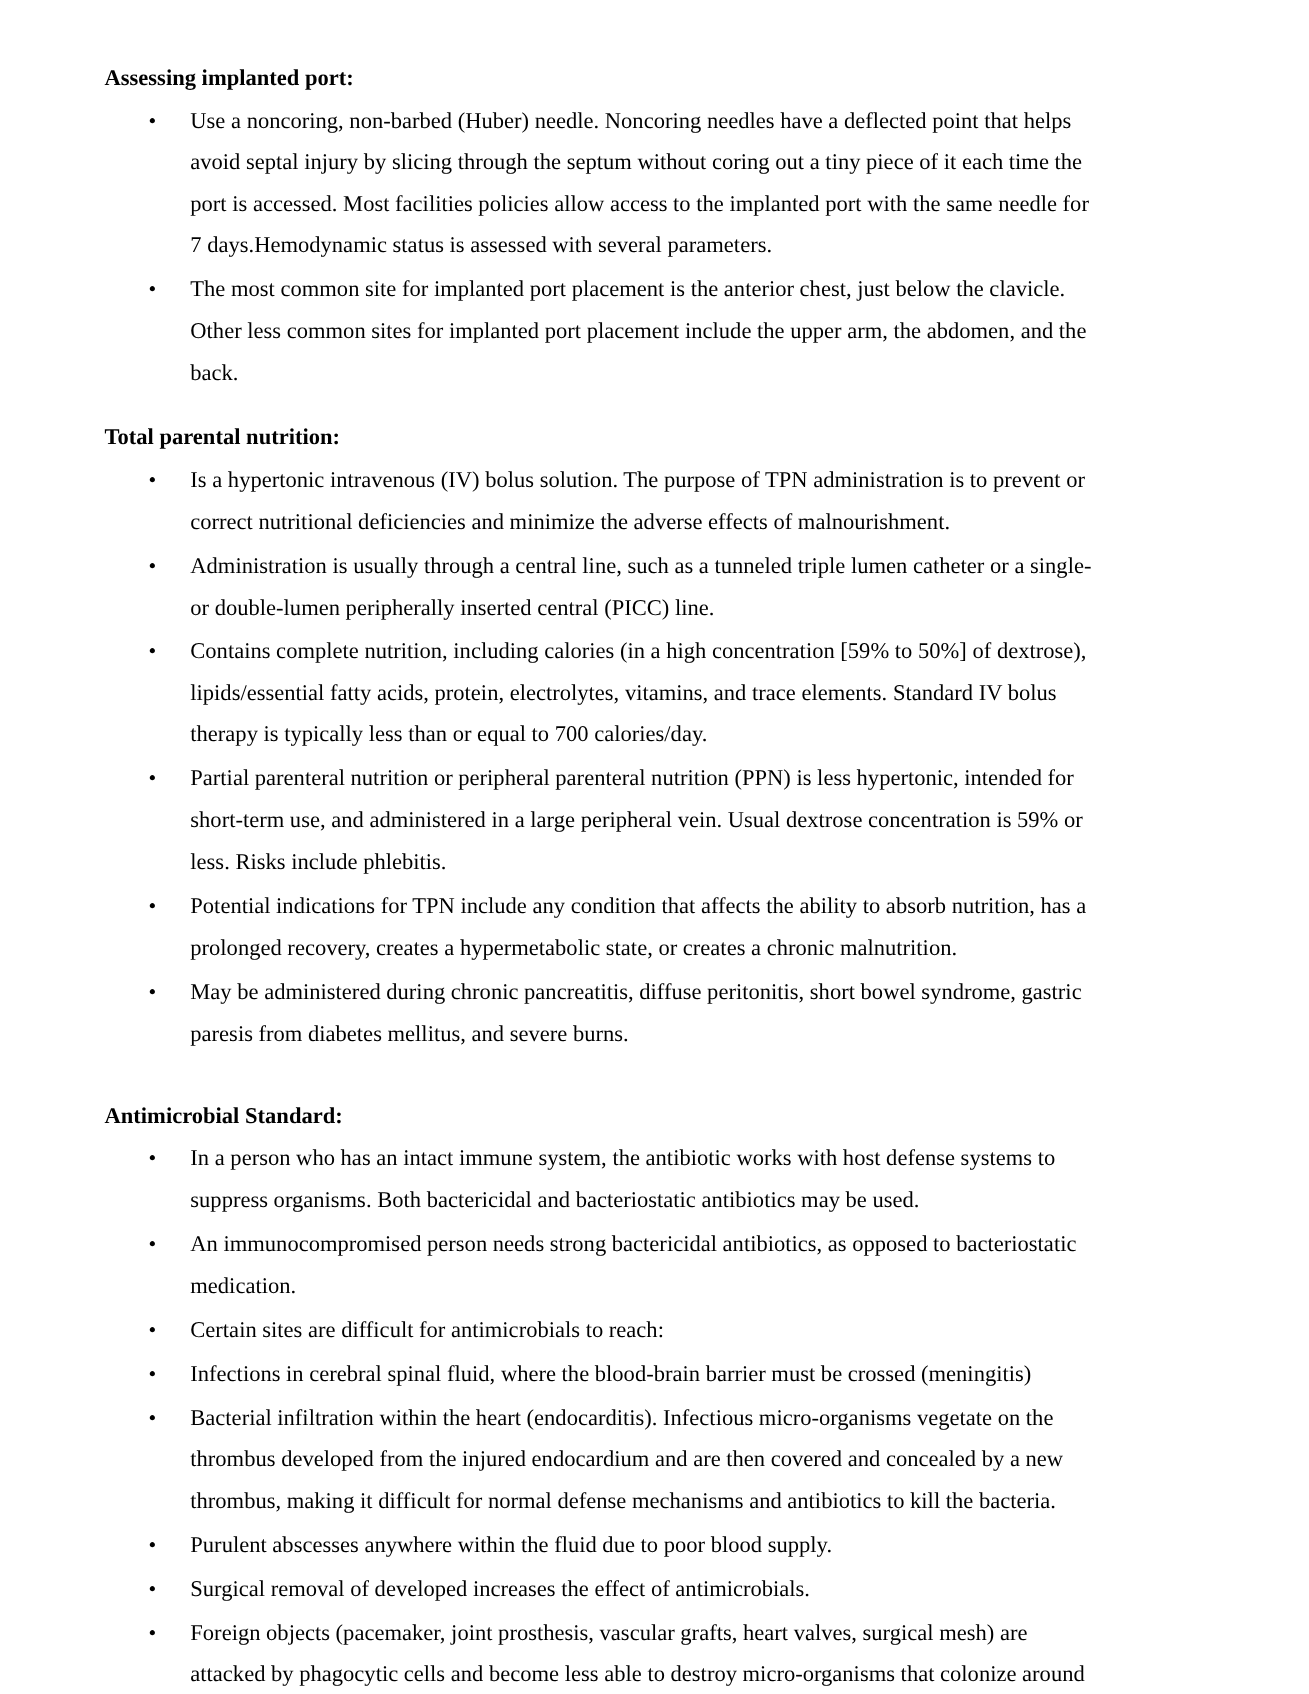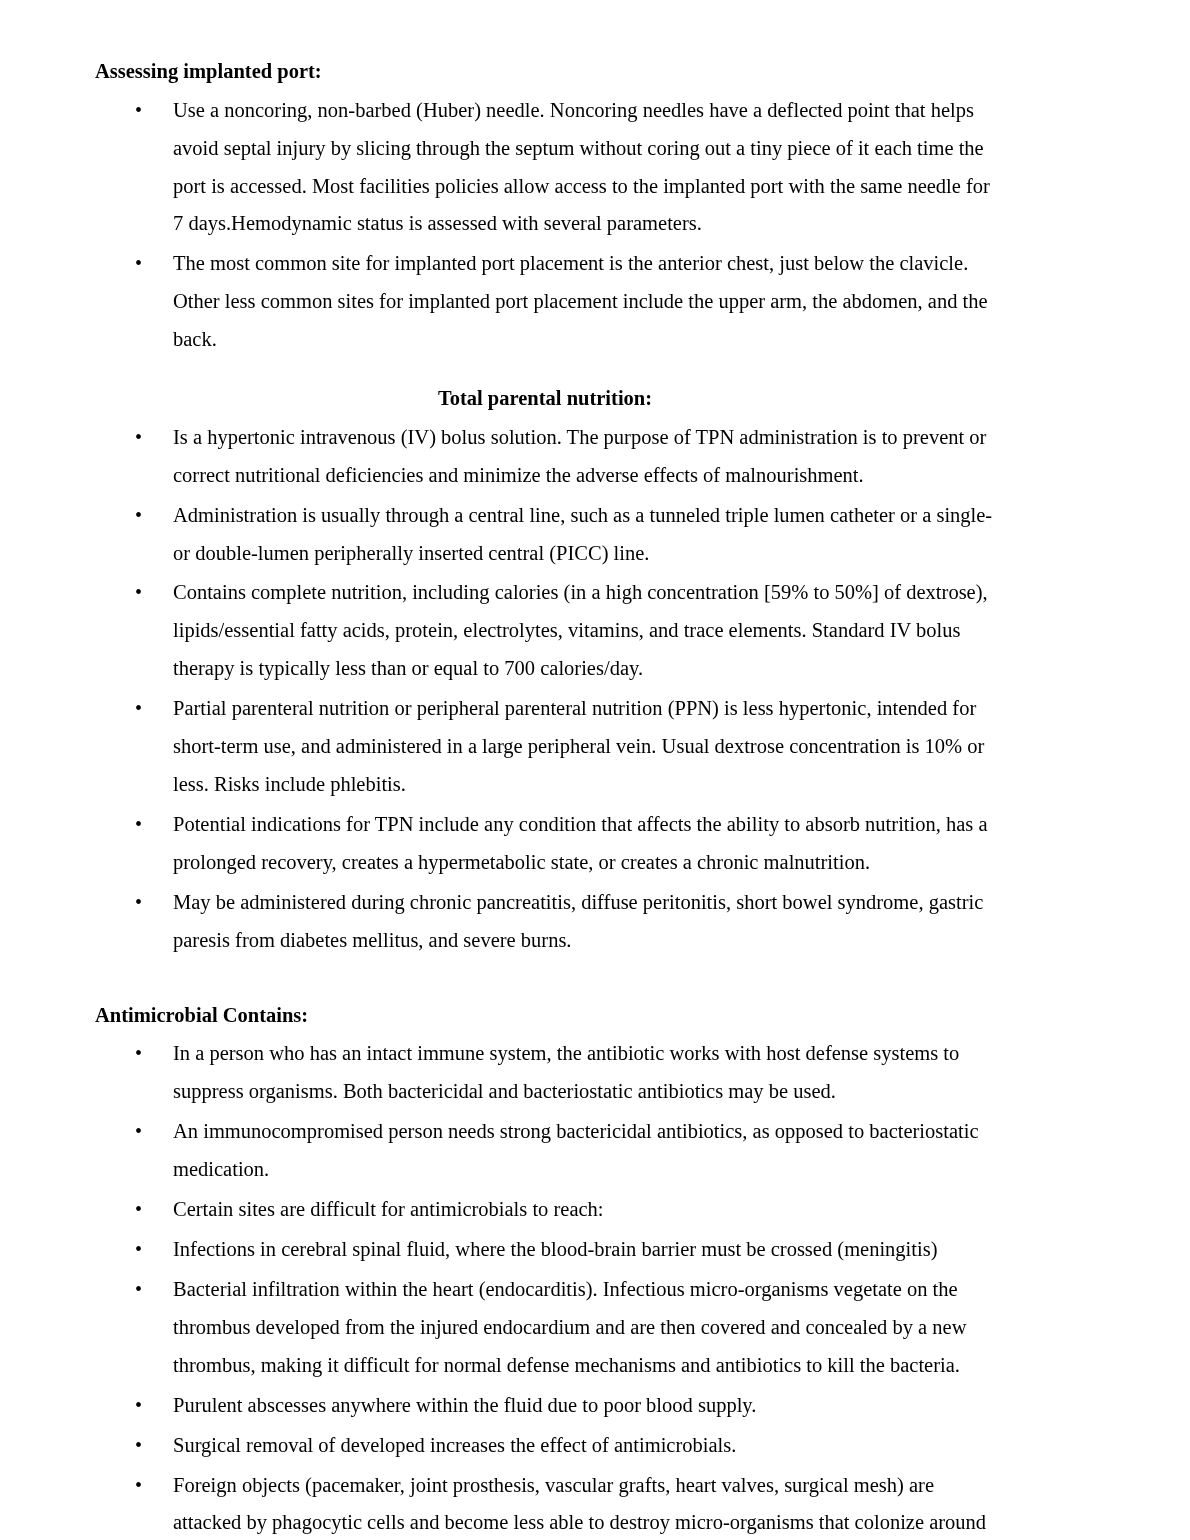--- a/index.html
+++ b/index.html
@@ -24,21 +24,20 @@
     margin-bottom: 0;
   }
   .section-heading {
     font-size: 20.5px;
     font-weight: bold;
     line-height: 1.35;
     margin: 0 0 6px 0;
   }
   .heading-gap-top {
     margin-top: 26px;
-    text-align: center;
   }
   .heading-gap-top-lg {
     margin-top: 42px;
   }
   ul.bullets {
     list-style: none;
     margin: 0;
     padding: 0;
   }
   ul.bullets > li {
@@ -92,35 +91,35 @@
       <li>
         <span class="bullet-dot">•</span>
         <span class="li-text">Administration is usually through a central line, such as a tunneled triple lumen catheter or a single- or double-lumen peripherally inserted central (PICC) line.</span>
       </li>
       <li>
         <span class="bullet-dot">•</span>
         <span class="li-text">Contains complete nutrition, including calories (in a high concentration [59% to 50%] of dextrose), lipids/essential fatty acids, protein, electrolytes, vitamins, and trace elements. Standard IV bolus therapy is typically less than or equal to 700 calories/day.</span>
       </li>
       <li>
         <span class="bullet-dot">•</span>
-        <span class="li-text">Partial parenteral nutrition or peripheral parenteral nutrition (PPN) is less hypertonic, intended for short-term use, and administered in a large peripheral vein. Usual dextrose concentration is 10% or less. Risks include phlebitis.</span>
+        <span class="li-text">Partial parenteral nutrition or peripheral parenteral nutrition (PPN) is less hypertonic, intended for short-term use, and administered in a large peripheral vein. Usual dextrose concentration is 59% or less. Risks include phlebitis.</span>
       </li>
       <li>
         <span class="bullet-dot">•</span>
         <span class="li-text">Potential indications for TPN include any condition that affects the ability to absorb nutrition, has a prolonged recovery, creates a hypermetabolic state, or creates a chronic malnutrition.</span>
       </li>
       <li>
         <span class="bullet-dot">•</span>
         <span class="li-text">May be administered during chronic pancreatitis, diffuse peritonitis, short bowel syndrome, gastric paresis from diabetes mellitus, and severe burns.</span>
       </li>
     </ul>
   </div>
 
   <div class="section">
-    <p class="section-heading heading-gap-top-lg">Antimicrobial Contains:</p>
+    <p class="section-heading heading-gap-top-lg">Antimicrobial Standard:</p>
     <ul class="bullets">
       <li>
         <span class="bullet-dot">•</span>
         <span class="li-text">In a person who has an intact immune system, the antibiotic works with host defense systems to suppress organisms. Both bactericidal and bacteriostatic antibiotics may be used.</span>
       </li>
       <li>
         <span class="bullet-dot">•</span>
         <span class="li-text">An immunocompromised person needs strong bactericidal antibiotics, as opposed to bacteriostatic medication.</span>
       </li>
       <li>

